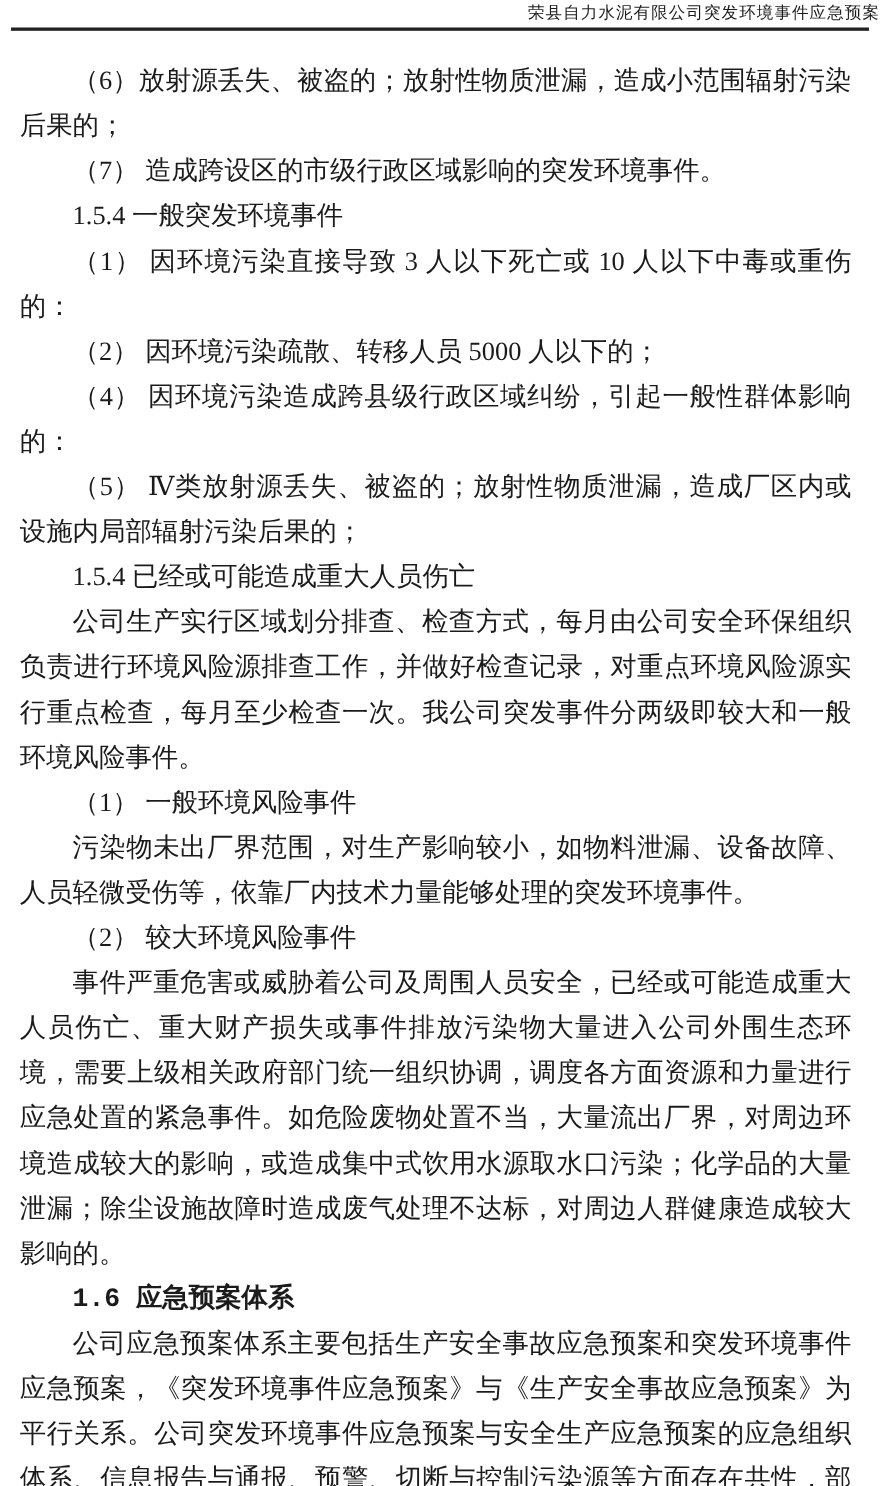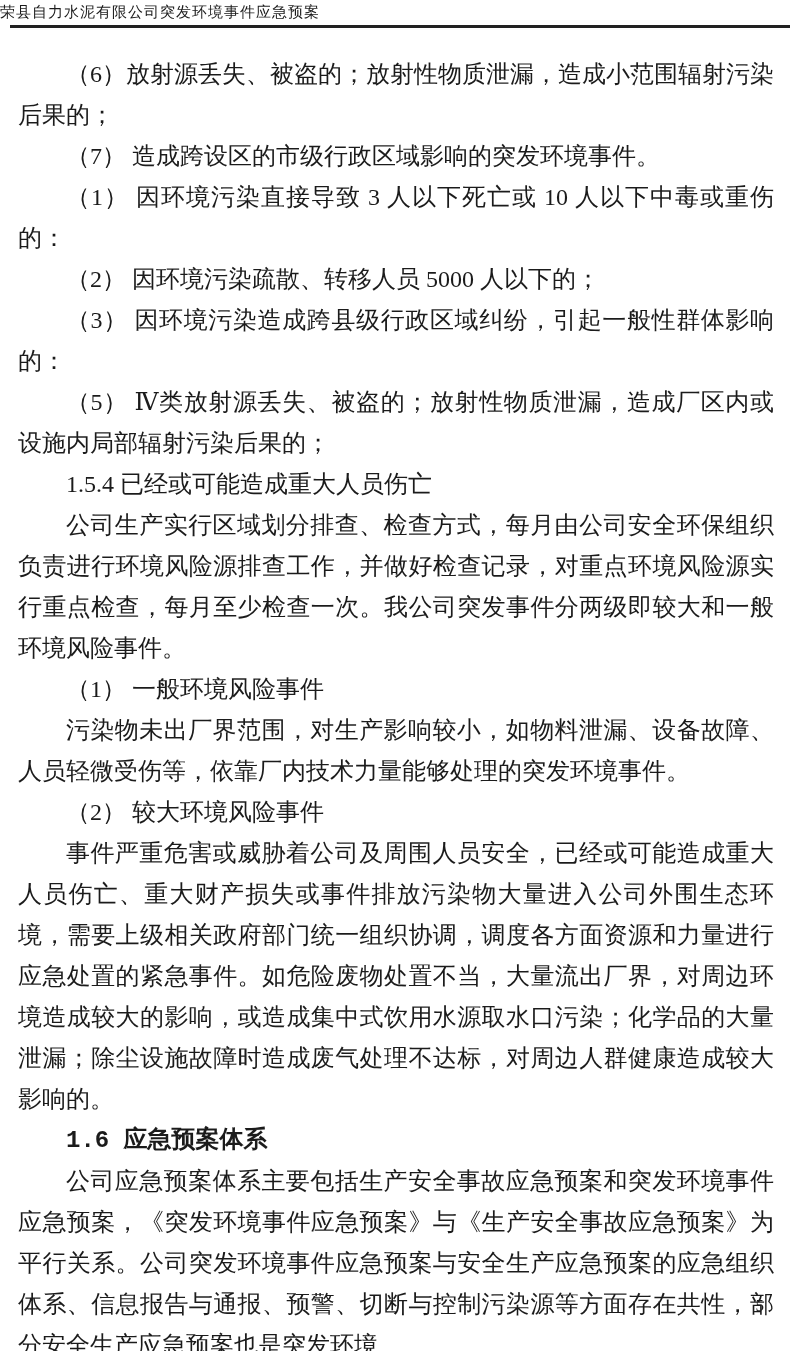--- a/index.html
+++ b/index.html
@@ -14,21 +14,21 @@
     background: #ffffff;
     color: #1b1b1b;
     font-family: "Liberation Serif", "DejaVu Serif", serif;
     overflow: hidden;
     box-sizing: border-box;
   }
   .page-header {
     padding-top: 3px;
   }
   .header-title {
-    text-align: left;
+    text-align: right;
     font-size: 15px;
     letter-spacing: 1px;
     color: #1b1b1b;
     line-height: 19px;
   }
   .header-rule {
     margin: 3px 10px 0 10px;
     border-bottom: 3px solid #212121;
     height: 0;
   }
@@ -61,23 +61,24 @@
 <div class="page">
 
   <header class="page-header">
     <div class="header-title">荣县自力水泥有限公司突发环境事件应急预案</div>
     <div class="header-rule"></div>
   </header>
 
   <main class="doc-body">
     <p class="para">（6）放射源丢失、被盗的；放射性物质泄漏，造成小范围辐射污染后果的；</p>
     <p class="para">（7） 造成跨设区的市级行政区域影响的突发环境事件。</p>
+    <p class="para">1.5.4 一般突发环境事件</p>
     <p class="para">（1） 因环境污染直接导致 3 人以下死亡或 10 人以下中毒或重伤的：</p>
     <p class="para">（2） 因环境污染疏散、转移人员 5000 人以下的；</p>
-    <p class="para">（3） 因环境污染造成跨县级行政区域纠纷，引起一般性群体影响的：</p>
+    <p class="para">（4） 因环境污染造成跨县级行政区域纠纷，引起一般性群体影响的：</p>
     <p class="para">（5） Ⅳ类放射源丢失、被盗的；放射性物质泄漏，造成厂区内或设施内局部辐射污染后果的；</p>
     <p class="para">1.5.4 已经或可能造成重大人员伤亡</p>
     <p class="para">公司生产实行区域划分排查、检查方式，每月由公司安全环保组织负责进行环境风险源排查工作，并做好检查记录，对重点环境风险源实行重点检查，每月至少检查一次。我公司突发事件分两级即较大和一般环境风险事件。</p>
     <p class="para">（1） 一般环境风险事件</p>
     <p class="para">污染物未出厂界范围，对生产影响较小，如物料泄漏、设备故障、人员轻微受伤等，依靠厂内技术力量能够处理的突发环境事件。</p>
     <p class="para">（2） 较大环境风险事件</p>
     <p class="para">事件严重危害或威胁着公司及周围人员安全，已经或可能造成重大人员伤亡、重大财产损失或事件排放污染物大量进入公司外围生态环境，需要上级相关政府部门统一组织协调，调度各方面资源和力量进行应急处置的紧急事件。如危险废物处置不当，大量流出厂界，对周边环境造成较大的影响，或造成集中式饮用水源取水口污染；化学品的大量泄漏；除尘设施故障时造成废气处理不达标，对周边人群健康造成较大影响的。</p>
     <p class="para bold">1.6 应急预案体系</p>
     <p class="para">公司应急预案体系主要包括生产安全事故应急预案和突发环境事件应急预案，《突发环境事件应急预案》与《生产安全事故应急预案》为平行关系。公司突发环境事件应急预案与安全生产应急预案的应急组织体系、信息报告与通报、预警、切断与控制污染源等方面存在共性，部分安全生产应急预案也是突发环境</p>
   </main>

